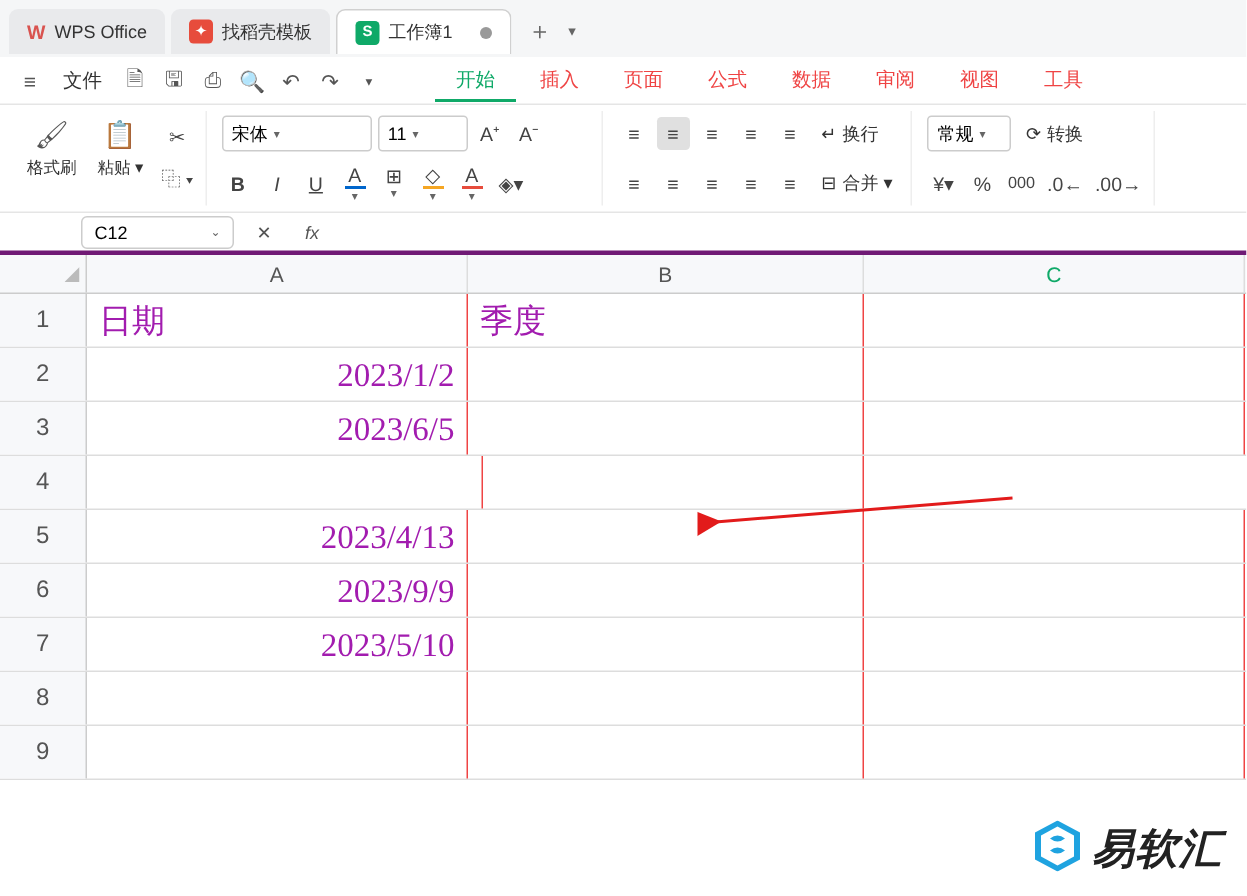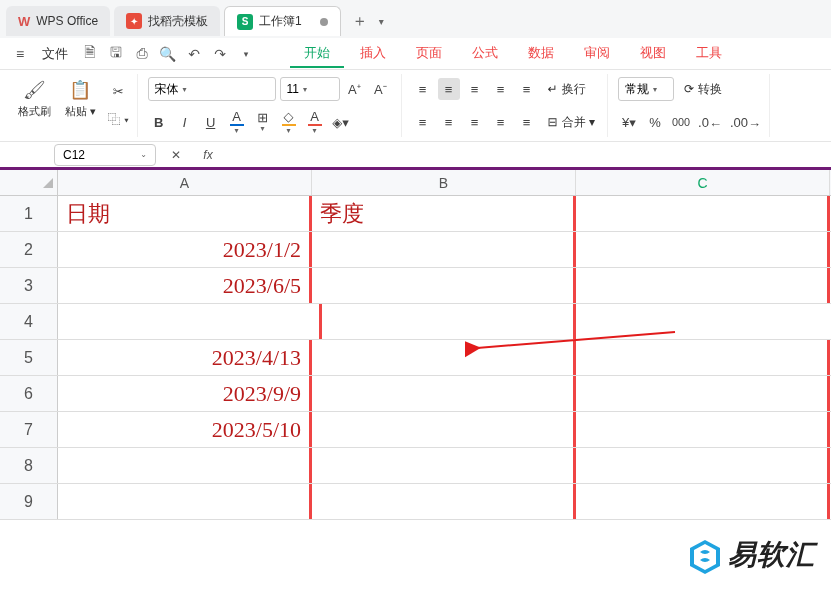--- a/index.html
+++ b/index.html
@@ -27,50 +27,50 @@
 
 
 .ribbon { height: 72px; background: #fff; border-bottom: 1px solid #e5e5e5; display: flex; padding: 4px 8px; gap: 4px; }
 .ribbon-group { display: flex; flex-direction: column; justify-content: space-between; padding: 2px 6px; border-right: 1px solid #eee; }
 .ribbon-group.stacked { flex-direction: row; align-items: flex-start; gap: 6px; }
 .ribbon-big { display: flex; flex-direction: column; align-items: center; gap: 2px; font-size: 11px; color: #333; cursor: pointer; padding: 2px 4px; }
 .ribbon-big-icon { width: 24px; height: 24px; display: flex; align-items: center; justify-content: center; font-size: 18px; color: #555; }
 .ribbon-row { display: flex; align-items: center; gap: 4px; height: 26px; }
 .ribbon-btn { min-width: 22px; height: 22px; display: flex; align-items: center; justify-content: center; font-size: 13px; color: #444; cursor: pointer; border-radius: 3px; padding: 0 2px; }
 .font-select { border: 1px solid #ccc; border-radius: 3px; height: 24px; font-size: 12px; padding: 0 6px; background: #fff; display: flex; align-items: center; gap: 4px; }
-.font-select.name { width: 128px; }
+.font-select.name { width: 100px; }
 .font-select.size { width: 60px; }
 .dd-caret { font-size: 8px; color: #666; }
 .wrap-btn { display: flex; align-items: center; gap: 4px; font-size: 12px; color: #333; padding: 0 6px; height: 24px; cursor: pointer; }
 
 
 .fbar { height: 28px; display: flex; align-items: center; border-bottom: 3px solid #701a75; padding: 0 6px; gap: 8px; background: #fff; }
 .name-box { border: 1px solid #ccc; border-radius: 4px; height: 22px; width: 102px; padding: 0 8px; font-size: 12px; display: flex; align-items: center; justify-content: space-between; margin-left: 48px; }
 .fx-btn { width: 24px; height: 22px; display: flex; align-items: center; justify-content: center; color: #555; font-size: 12px; }
 .formula-input { flex: 1; height: 22px; border: none; font-size: 12px; padding: 0 6px; }
 
 
 .grid { position: relative; height: calc(597px - 38px - 32px - 72px - 28px); overflow: hidden; background: #fff; }
 .hdr-row { display: flex; height: 26px; border-bottom: 1px solid #ccc; background: #f7f8fa; }
 .corner { width: 58px; border-right: 1px solid #ccc; display: flex; align-items: center; justify-content: flex-end; padding-right: 4px; color: #999; }
 .col-hdr { border-right: 1px solid #ddd; display: flex; align-items: center; justify-content: center; font-size: 14px; color: #555; }
 .col-A { width: 254px; }
 .col-B { width: 264px; }
 .col-C { width: 254px; }
 .data-row { display: flex; height: 36px; border-bottom: 1px solid #ddd; }
 .row-hdr { width: 58px; border-right: 1px solid #ccc; background: #f7f8fa; display: flex; align-items: center; justify-content: center; font-size: 16px; color: #555; }
-.cell { border-right: 3px solid #ef4444; display: flex; align-items: center; padding: 0 8px; font-size: 22px; font-family: SimSun, serif; color: #b91c1c; }
+.cell { border-right: 1px solid #ef4444; display: flex; align-items: center; padding: 0 8px; font-size: 22px; font-family: SimSun, serif; color: #a21caf; }
 .cell.right { justify-content: flex-end; }
 .cell.left { justify-content: flex-start; }
 
 
 .arrow-svg { position: absolute; top: 158px; left: 465px; pointer-events: none; }
 
 
-.watermark { position: absolute; bottom: 23px; right: 16px; display: flex; align-items: flex-end; gap: 8px; }
+.watermark { position: absolute; bottom: 12px; right: 16px; display: flex; align-items: flex-start; gap: 8px; }
 .watermark-icon { width: 30px; height: 34px; }
 .watermark-text { font-size: 28px; font-weight: 900; color: #222; font-style: italic; letter-spacing: 1px; }
 
 
 .underline-color { width: 14px; height: 3px; }
 .u-blue::after { content:""; display:block; height:2px; background:#06c; }
 .u-orange::after { content:""; display:block; height:2px; background:#f5a623; }
 .u-red::after { content:""; display:block; height:2px; background:#e74c3c; }
 .btn-col { display:flex; flex-direction:column; align-items:center; line-height:1; gap:1px;}
 </style>

